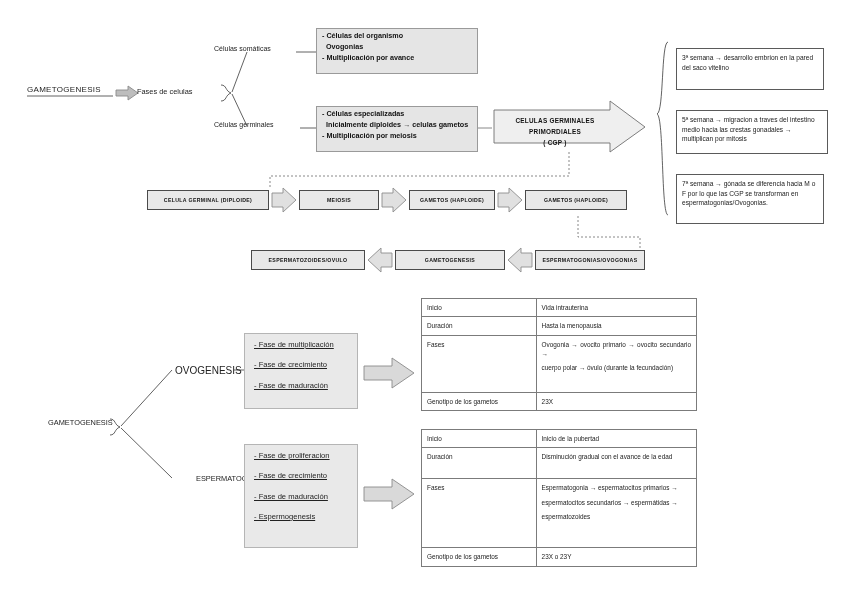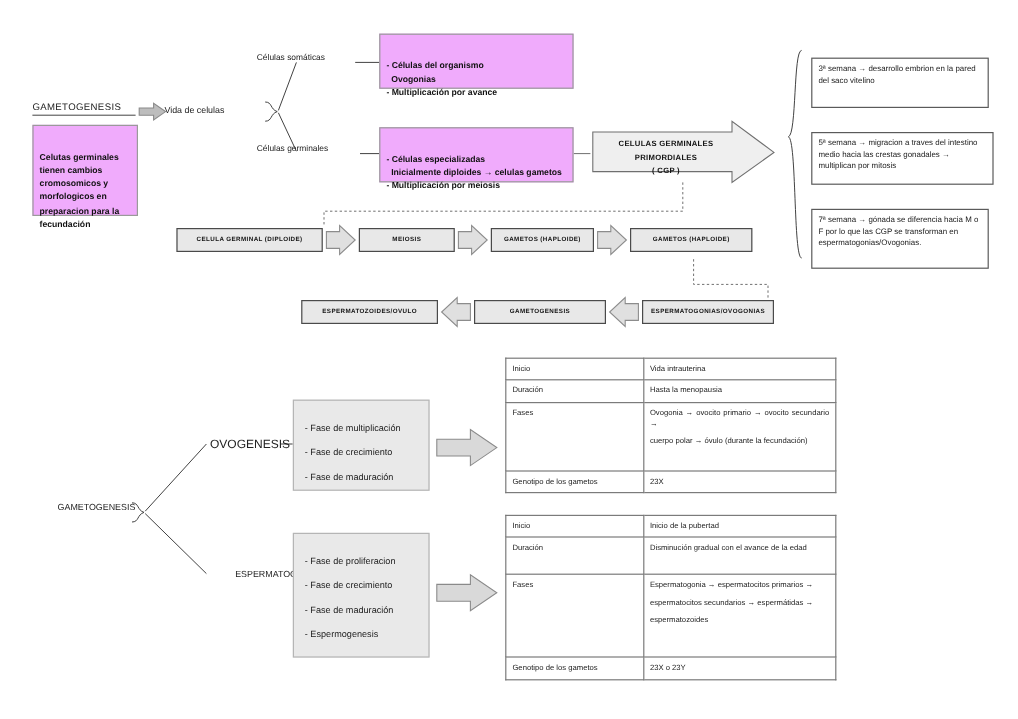--- a/index.html
+++ b/index.html
@@ -9,26 +9,26 @@
     font-family:"Liberation Sans", sans-serif;
     color:#1a1a1a;
     overflow:hidden;
     position:relative;
   }
   #canvas{position:absolute;inset:0;width:848px;height:599px;}
   .abs{position:absolute;}
 
   
   .greybox{
-    background:#f0abfc;
+    background:#e5e5e5;
     border:1px solid #9a9a9a;
     color:#111;
     font-size:7.2px;
     line-height:1.55;
-    padding:20px 5px;
+    padding:1px 5px;
     box-sizing:border-box;
     font-weight:bold;
   }
 
   
   .notebox{
     background:#ffffff;
     border:1px solid #5a5a5a;
     font-size:6.6px;
     line-height:1.45;
@@ -57,21 +57,21 @@
   
   .phasebox{
     background:#e9e9e9;
     border:1px solid #b5b5b5;
     box-sizing:border-box;
     padding:7px 9px;
     font-size:7.6px;
     line-height:1.1;
     color:#222;
   }
-  .phasebox div{margin:12px 0 12px 0;}
+  .phasebox div{margin:0 0 12px 0;text-decoration:underline;}
   .phasebox div:last-child{margin-bottom:0;}
 
   
   table.info{
     border-collapse:collapse;
     width:100%;
     font-size:6.4px;
     color:#1b1b1b;
     table-layout:fixed;
   }
@@ -141,25 +141,22 @@
 
     <line class="ln" x1="252" y1="478" x2="244" y2="478"></line>
 
     <path class="arrowgrey" d="M364,366 L392,366 L392,358 L414,373 L392,388 L392,380 L364,380 Z"></path>
 
     <path class="arrowgrey" d="M364,487 L392,487 L392,479 L414,494 L392,509 L392,501 L364,501 Z"></path>
   </svg>
 
   <div class="abs plainlabel" style="left:27px;top:85px;font-size:8px;letter-spacing:.3px;">GAMETOGENESIS</div>
 
-  <div class="abs greybox" style="left:27px;top:104px;width:88px;height:76px;">
-    <span style="display:block;white-space:pre-line;">Celutas germinales tienen cambios cromosomicos y morfologicos en preparacion para la fecundación</span>
-  </div>
-
-  <div class="abs plainlabel" style="left:137px;top:87px;">Vida de celulas</div>
+
+  <div class="abs plainlabel" style="left:137px;top:87px;">Fases de celulas</div>
 
   <div class="abs plainlabel sm" style="left:214px;top:45px;">Células somáticas</div>
 
   <div class="abs greybox" style="left:316px;top:28px;width:162px;height:46px;">
     <div>- Células del organismo</div>
     <div style="padding-left:4px;">Ovogonias</div>
     <div>- Multiplicación por avance</div>
   </div>
 
   <div class="abs plainlabel sm" style="left:214px;top:121px;">Células germinales</div>

